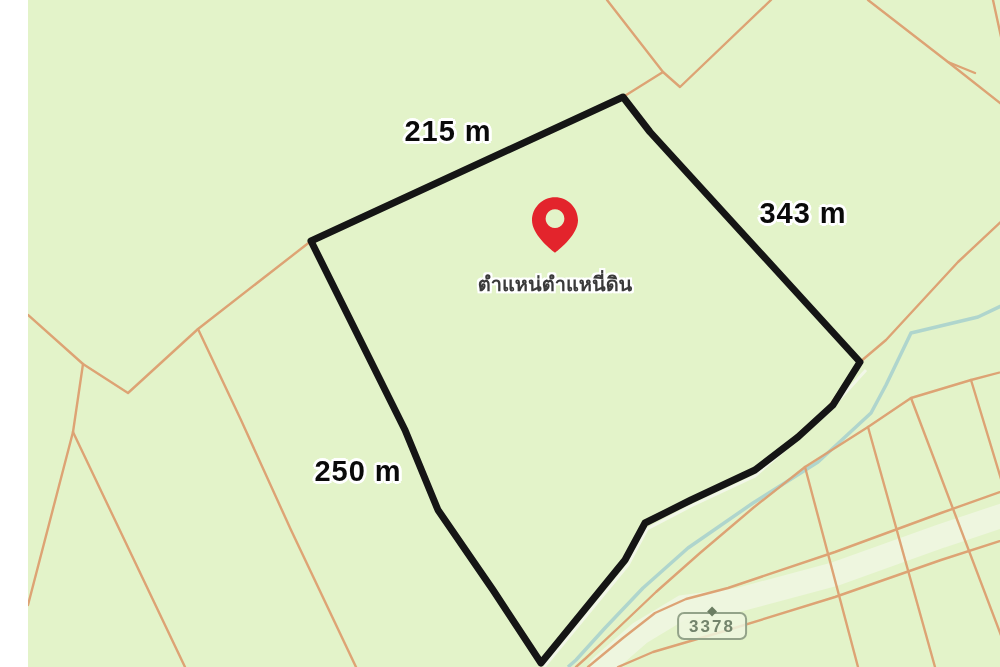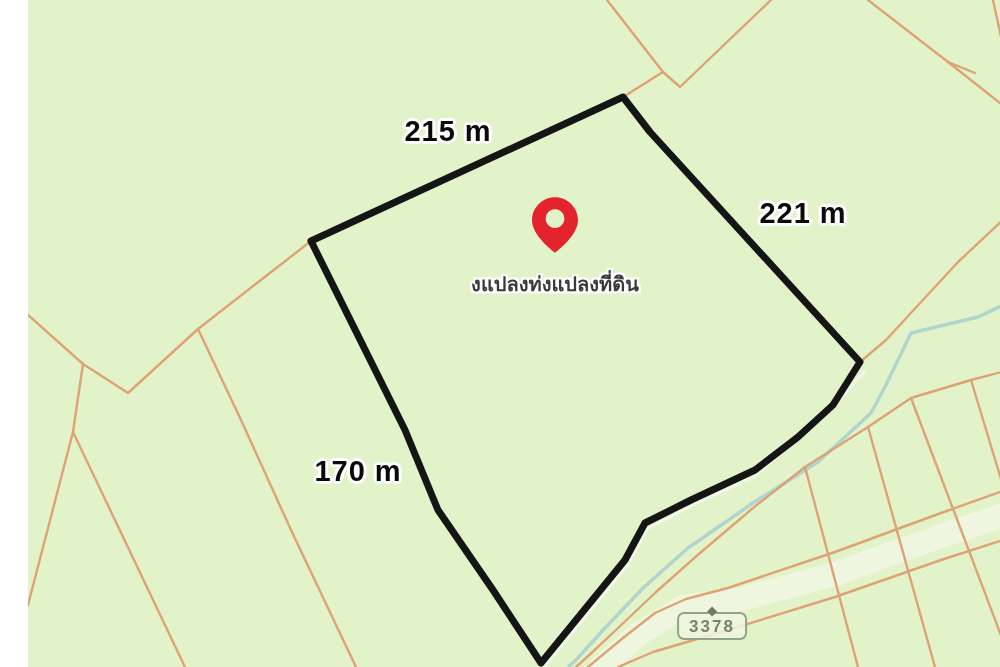--- a/index.html
+++ b/index.html
@@ -100,28 +100,28 @@
       <path d="M943,380 L1000,568"></path>
 
       <path d="M560,667 L595,638 627,613 658,599 700,588 807,552 913,513 1000,482"></path>
       <path d="M590,667 L625,652 700,630 807,597 913,560 1000,532"></path>
     </g>
 
     <polygon points="283,241 595,97 622,132 832,362 805,405 770,437 727,470 663,500 617,523 597,560 513,663 465,590 410,510 377,430" fill="none" stroke="#151515" stroke-width="7" stroke-linejoin="round"></polygon>
   </svg>
 
   <div class="dist-label" style="left:420px;top:131px;">215 m</div>
-  <div class="dist-label" style="left:775px;top:213px;">221 m</div>
-  <div class="dist-label" style="left:330px;top:471px;">170 m</div>
+  <div class="dist-label" style="left:775px;top:213px;">343 m</div>
+  <div class="dist-label" style="left:330px;top:471px;">250 m</div>
 
   <svg class="pin" viewBox="0 0 24 29">
     <path fill-rule="evenodd" d="M12,0 C5.4,0 0,5.4 0,12 c0,7.2 9,14.6 12,17 3,-2.4 12,-9.8 12,-17 C24,5.4 18.6,0 12,0 Z
              M12,6.3 a4.9,4.9 0 1,0 0.001,0 Z" fill="#e3242c"></path>
   </svg>
 
-  <div class="thai-label" style="left:527px;top:284px;">งแปลงท่งแปลงที่ดิน</div>
+  <div class="thai-label" style="left:527px;top:284px;">ตำแหน่ตำแหนี่ดิน</div>
 
   <div class="shield">
     <span class="shield-crown"></span>
     <span>3378</span>
   </div>
 
 </div>
 
 </body></html>

